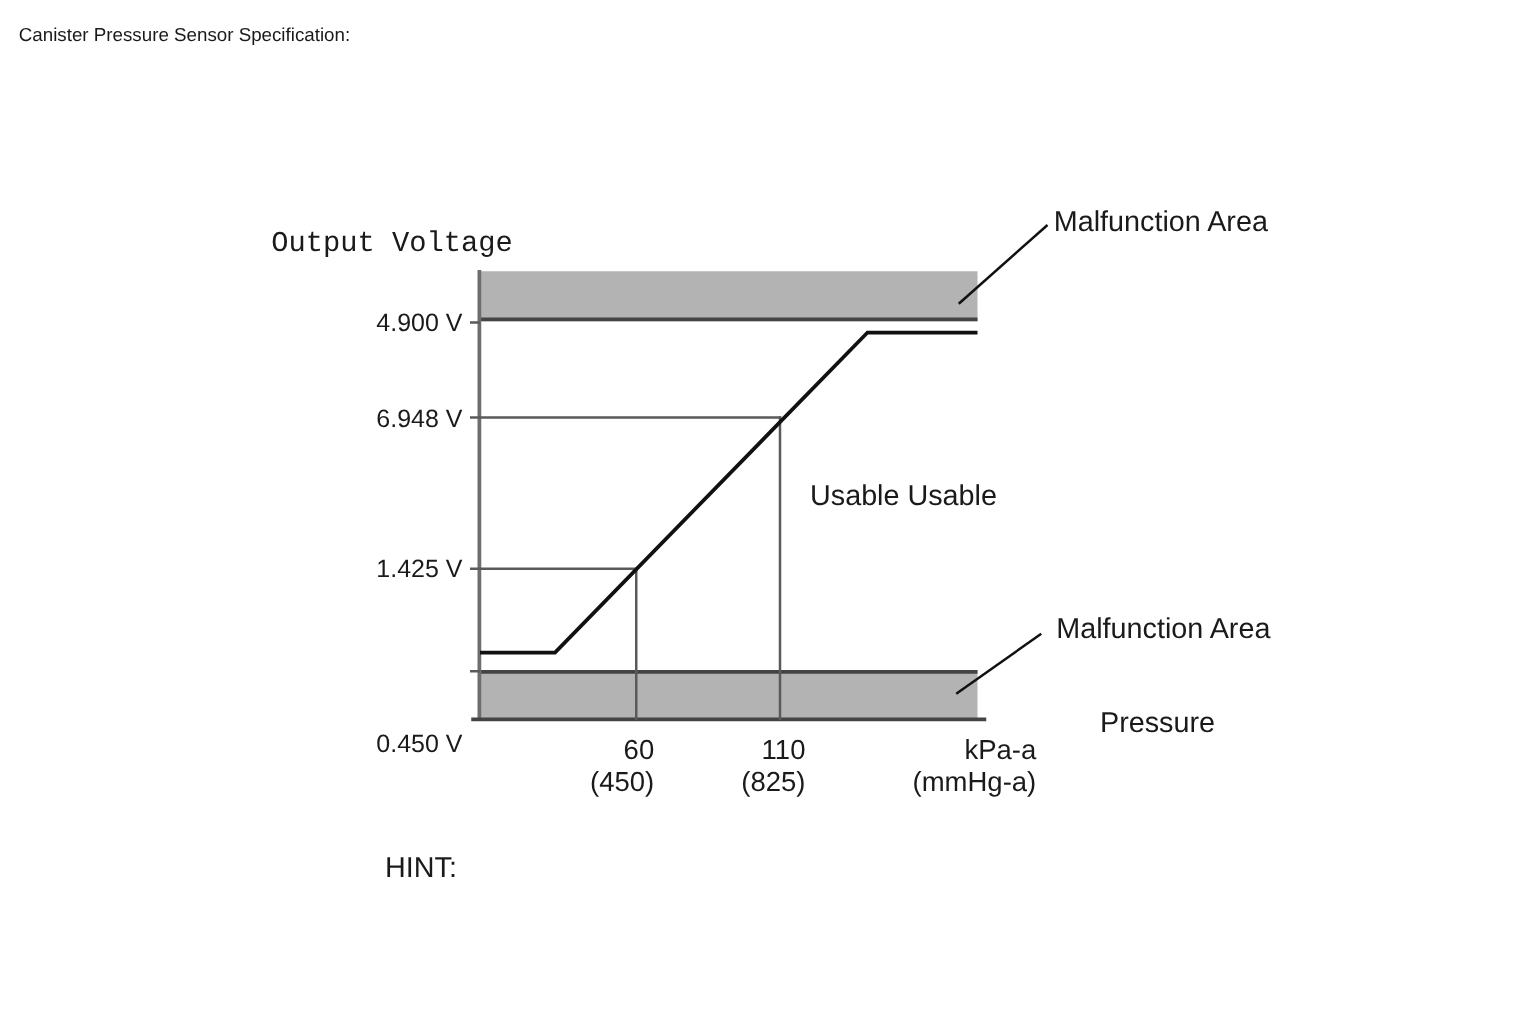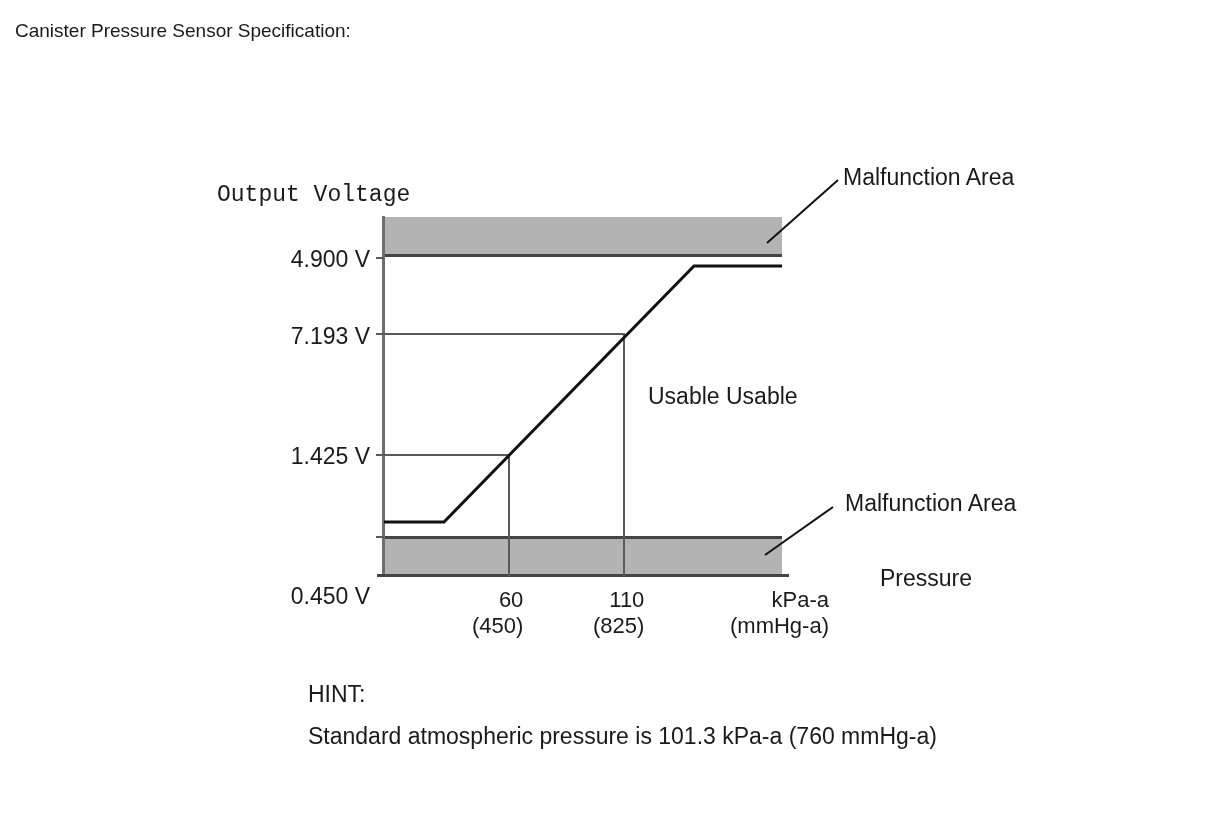--- a/index.html
+++ b/index.html
@@ -15,28 +15,28 @@
     font-family: "Liberation Sans", sans-serif;
     color: var(--text, #1a1a1a);
     overflow: hidden;
   }
   .txt {
     position: absolute;
     white-space: nowrap;
     line-height: 1.15;
   }
   .vcenter { transform: translateY(-50%); }
-  .page-title { font-size: 19px; }
+  .page-title { font-size: 15px; }
   .label { font-size: 23px; }
   .ticklabel { font-size: 22px; line-height: 26px; text-align: right; }
   .ylabel {
     left: 240px;
     width: 130px;
     text-align: right;
-    font-size: 23px;
+    font-size: 20px;
   }
   .band {
     position: absolute;
     left: 384px;
     width: 398px;
     background: var(--band-gray, #b3b3b3);
   }
   .band.top { top: 217px; height: 37px; border-bottom: 3px solid var(--line-dark, #444); }
   .band.bottom { top: 536px; height: 37px; border-top: 3px solid var(--line-dark, #444); }
   .yaxis-border {
@@ -83,21 +83,21 @@
   <div class="tick" style="top:454px;"></div>
   <div class="tick" style="top:536px;"></div>
 
   <svg class="overlay-svg" viewBox="0 0 1210 814" xmlns="http://www.w3.org/2000/svg">
     <polyline points="384,522 444,522 694,266 782,266" fill="none" stroke="#111111" stroke-width="3"></polyline>
     <line x1="838" y1="180" x2="767" y2="243" stroke="#111111" stroke-width="2"></line>
     <line x1="833" y1="507" x2="765" y2="555" stroke="#111111" stroke-width="2"></line>
   </svg>
 
   <div class="txt ylabel vcenter" style="top:259px;">4.900 V</div>
-  <div class="txt ylabel vcenter" style="top:336px;">7.193 V</div>
+  <div class="txt ylabel vcenter" style="top:336px;">6.948 V</div>
   <div class="txt ylabel vcenter" style="top:456px;">1.425 V</div>
   <div class="txt ylabel vcenter" style="top:550px;margin-top:46px;">0.450 V</div>
 
   <div class="txt ticklabel" style="left:472px; top:587px;">
     <div>60</div>
     <div>(450)</div>
   </div>
   <div class="txt ticklabel" style="left:593px; top:587px;">
     <div>110</div>
     <div>(825)</div>
@@ -106,15 +106,14 @@
     <div>kPa-a</div>
     <div>(mmHg-a)</div>
   </div>
 
   <div class="txt label vcenter" style="left:843px; top:177px;">Malfunction Area</div>
   <div class="txt label vcenter" style="left:845px; top:503px;">Malfunction Area</div>
   <div class="txt label vcenter" style="left:648px; top:396px;">Usable Usable</div>
   <div class="txt label vcenter" style="left:860px; top:578px;margin-left:20px;">Pressure</div>
 
   <div class="txt label vcenter" style="left:308px; top:694px;">HINT:</div>
-  <div class="txt label vcenter" style="left:308px; top:736px;">Standard atmospheric pressure is 101.3 kPa-a (760 mmHg-a)</div>
 
 </div>
 
 </body></html>

